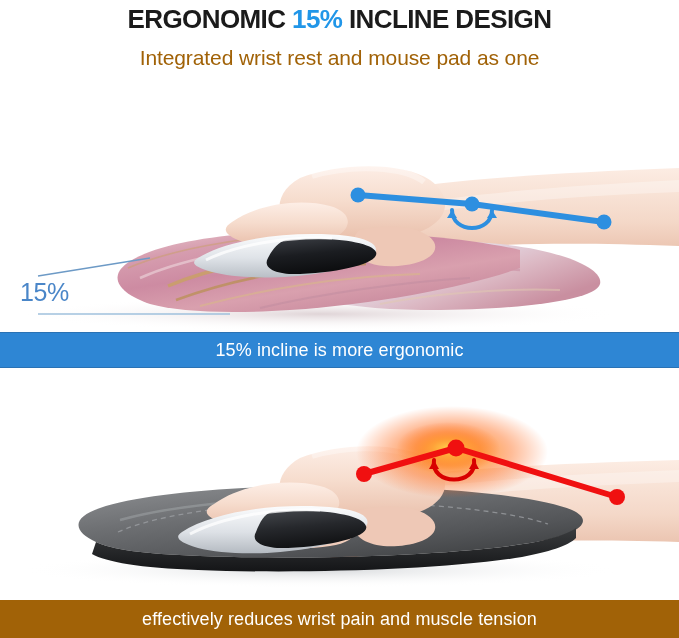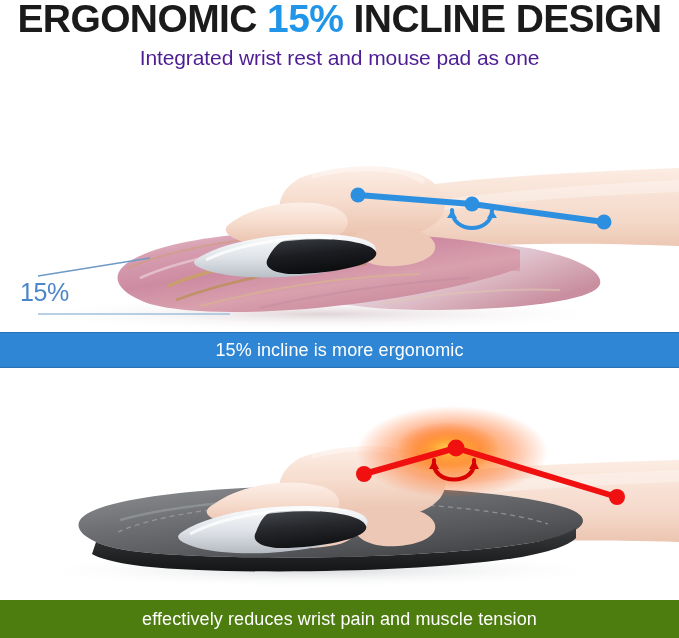--- a/index.html
+++ b/index.html
@@ -23,34 +23,34 @@
   .header {
     position: absolute;
     left: 0; top: 0;
     width: 679px;
     height: 118px;
     text-align: center;
   }
   .headline {
     margin: 0;
     padding-top: 1px;
-    font-size: 39px;
+    font-size: 26px;
     line-height: 36px;
     font-weight: bold;
     letter-spacing: -0.6px;
     color: #1b1b1b;
     white-space: nowrap;
   }
   .headline .accent { color: #2196e8; }
   .subline {
     margin: 0;
     font-size: 21px;
     line-height: 29px;
     font-weight: normal;
-    color: #4c1d95;
+    color: #a16207;
     letter-spacing: -0.1px;
     white-space: nowrap;
   }
   .subline.first { padding-top: 6px; }
 
   
   .photo {
     position: absolute;
     left: 0;
     width: 679px;
@@ -78,21 +78,21 @@
     top: 332px;
     height: 36px;
     background: #2e86d4;
     border-top: 1px solid #2a72b4;
     border-bottom: 1px solid #2a72b4;
     box-sizing: border-box;
   }
   #banner-red {
     top: 600px;
     height: 38px;
-    background: #4d7c0f;
+    background: #a16207;
   }
 
   
   #incline-callout {
     position: absolute;
     left: 6px;
     top: 258px;
     width: 150px;
     height: 72px;
   }

